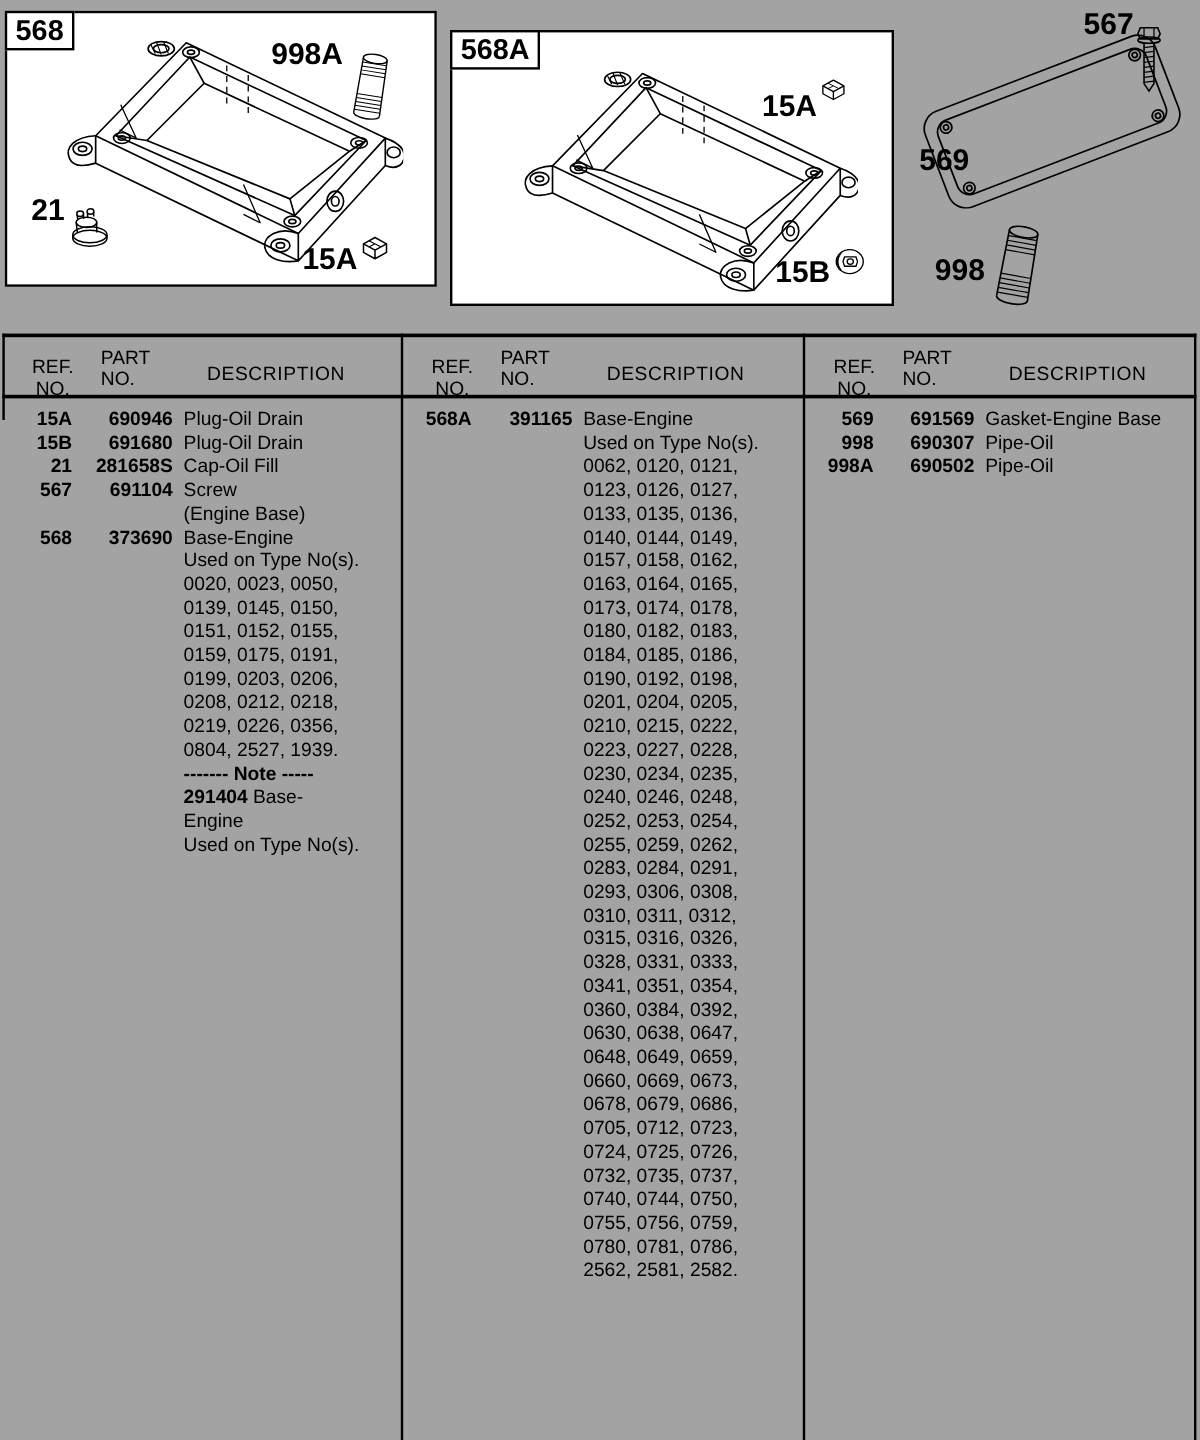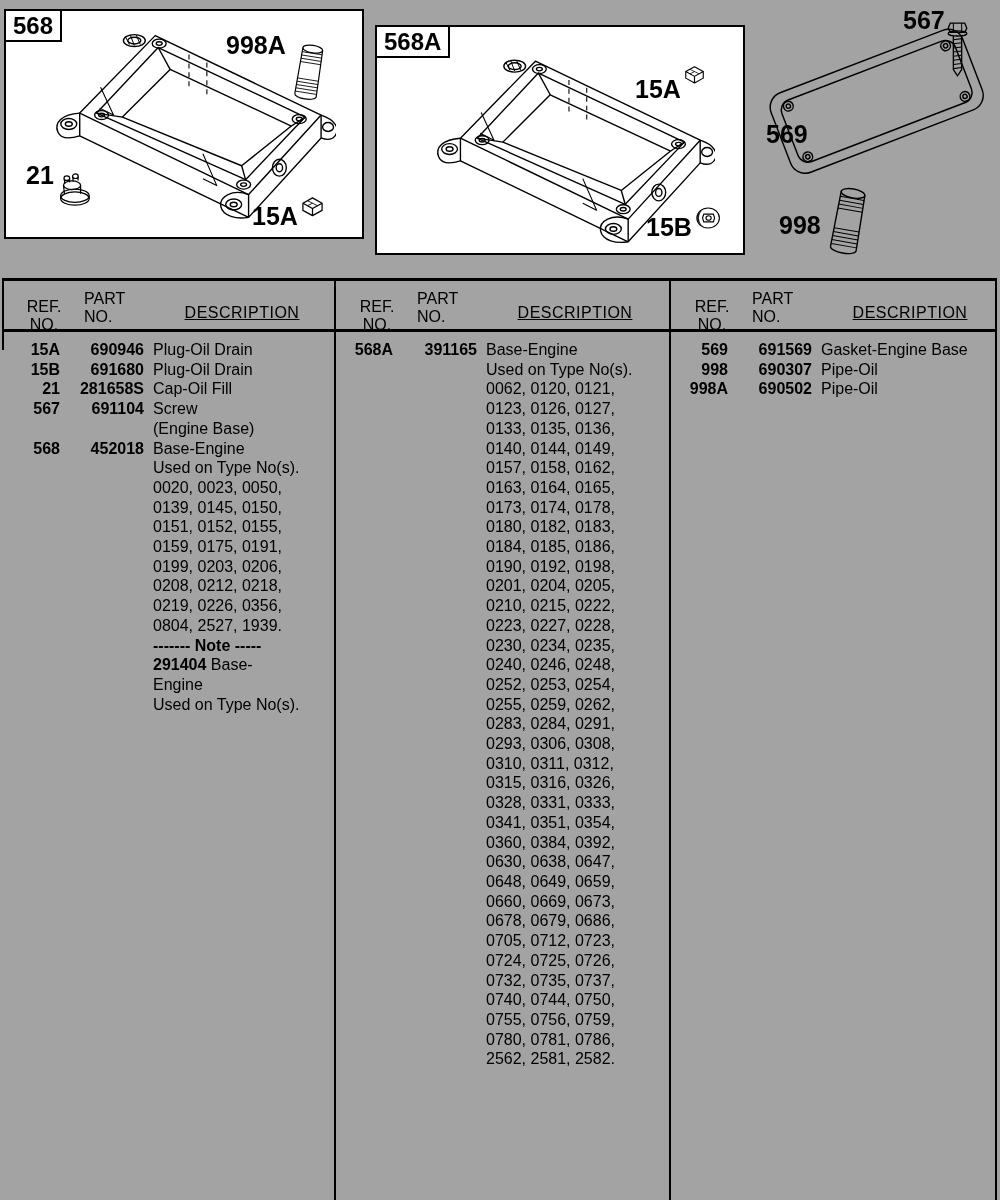--- a/index.html
+++ b/index.html
@@ -16,21 +16,21 @@
        line-height:1;padding:3px 7px 2px 7px;background:#fff;}
   .callout{position:absolute;font-weight:700;font-size:25px;line-height:1;}
   .loose-label{position:absolute;font-weight:700;font-size:25px;line-height:1;}
 
   
   .tline{position:absolute;background:#000;}
   .col{position:absolute;top:278px;width:333px;height:922px;}
   .col-h{position:absolute;top:8px;left:0;width:100%;font-size:16px;line-height:18px;}
   .h-ref{position:absolute;left:14px;top:12px;width:56px;text-align:center;}
   .h-part{position:absolute;left:82px;top:4px;width:56px;text-align:left;}
-  .h-desc{position:absolute;left:160px;top:18px;width:160px;text-align:center;letter-spacing:.5px;text-decoration:underline;}
+  .h-desc{position:absolute;left:148px;top:18px;width:160px;text-align:center;letter-spacing:.5px;}
   .entries{position:absolute;left:0;top:62px;width:100%;}
   .prow{display:flex;font-size:16px;line-height:19.7px;white-space:pre;}
   .c-ref{width:58px;text-align:right;font-weight:700;flex:none;}
   .c-part{width:84px;text-align:right;font-weight:700;flex:none;}
   .c-desc{padding-left:9px;flex:1;text-align:left;}
   .c-desc .b{font-weight:700;margin-top:44px;}
 </style>
 </head>
 <body>
 
@@ -195,21 +195,21 @@
       <div class="h-part"><span>PART</span><br>
         <span>NO.</span></div>
       <div class="h-desc">DESCRIPTION</div>
     </div>
     <div class="entries">
         <div class="prow"><span class="c-ref">15A</span><span class="c-part">690946</span><span class="c-desc"><span>Plug-Oil Drain</span></span></div>
         <div class="prow"><span class="c-ref">15B</span><span class="c-part">691680</span><span class="c-desc"><span>Plug-Oil Drain</span></span></div>
         <div class="prow"><span class="c-ref">21</span><span class="c-part">281658S</span><span class="c-desc"><span>Cap-Oil Fill</span></span></div>
         <div class="prow"><span class="c-ref">567</span><span class="c-part">691104</span><span class="c-desc"><span>Screw</span></span></div>
         <div class="prow"><span class="c-ref"></span><span class="c-part"></span><span class="c-desc"><span>(Engine Base)</span></span></div>
-        <div class="prow"><span class="c-ref">568</span><span class="c-part">452018</span><span class="c-desc"><span>Base-Engine</span></span></div>
+        <div class="prow"><span class="c-ref">568</span><span class="c-part">373690</span><span class="c-desc"><span>Base-Engine</span></span></div>
         <div class="prow"><span class="c-ref"></span><span class="c-part"></span><span class="c-desc"><span>Used on Type No(s).</span></span></div>
         <div class="prow"><span class="c-ref"></span><span class="c-part"></span><span class="c-desc"><span>0020, 0023, 0050,</span></span></div>
         <div class="prow"><span class="c-ref"></span><span class="c-part"></span><span class="c-desc"><span>0139, 0145, 0150,</span></span></div>
         <div class="prow"><span class="c-ref"></span><span class="c-part"></span><span class="c-desc"><span>0151, 0152, 0155,</span></span></div>
         <div class="prow"><span class="c-ref"></span><span class="c-part"></span><span class="c-desc"><span>0159, 0175, 0191,</span></span></div>
         <div class="prow"><span class="c-ref"></span><span class="c-part"></span><span class="c-desc"><span>0199, 0203, 0206,</span></span></div>
         <div class="prow"><span class="c-ref"></span><span class="c-part"></span><span class="c-desc"><span>0208, 0212, 0218,</span></span></div>
         <div class="prow"><span class="c-ref"></span><span class="c-part"></span><span class="c-desc"><span>0219, 0226, 0356,</span></span></div>
         <div class="prow"><span class="c-ref"></span><span class="c-part"></span><span class="c-desc"><span>0804, 2527, 1939.</span></span></div>
         <div class="prow"><span class="c-ref"></span><span class="c-part"></span><span class="c-desc"><span class="b">------- Note -----</span></span></div>

